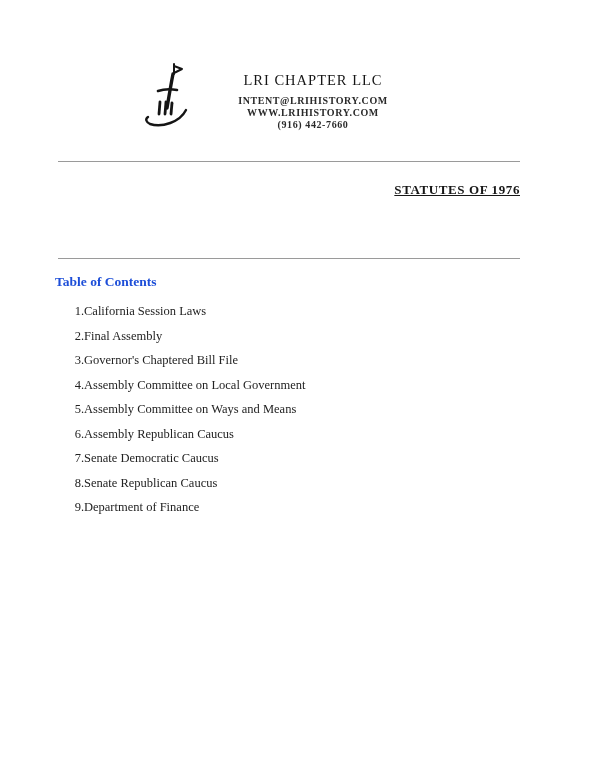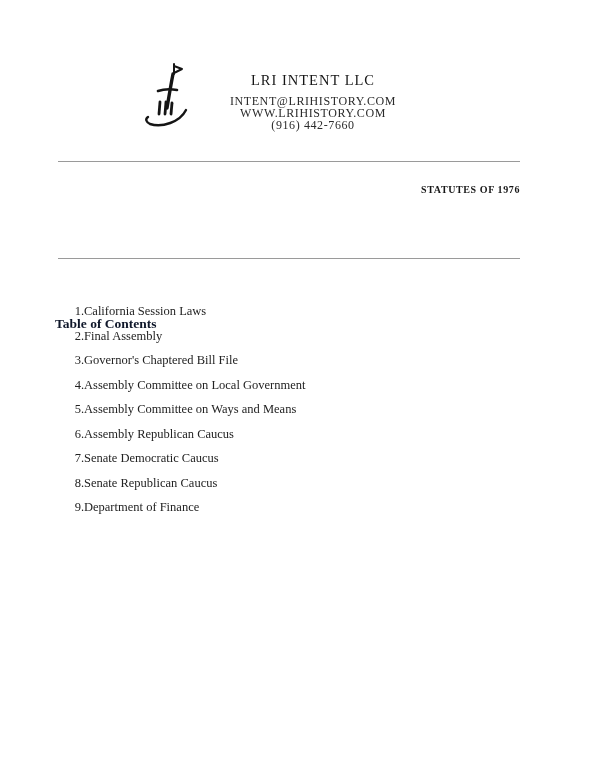--- a/index.html
+++ b/index.html
@@ -37,25 +37,26 @@
     text-align: center;
   }
   .company-name {
     font-size: 14.5px;
     letter-spacing: 1px;
     color: #161616;
     margin-bottom: 6px;
     white-space: nowrap;
   }
   .contact-line {
-    font-size: 12px;
+    font-size: 10px;
     letter-spacing: 0.6px;
     color: #2a2a2a;
     line-height: 12px;
     white-space: nowrap;
+    font-weight: bold;
   }
 
   
   .rule {
     position: absolute;
     left: 58px;
     width: 462px;
     height: 0;
     border-top: 1px solid #9a9a9a;
   }
@@ -63,37 +64,37 @@
   .rule-2 { top: 258px; }
 
   
   .statute-block {
     position: absolute;
     top: 179px;
     right: 80px;
     text-align: right;
   }
   .statute-line {
-    font-size: 10px;
+    font-size: 13px;
     font-weight: bold;
     letter-spacing: 0.6px;
     line-height: 21px;
     color: #161616;
     white-space: pre;
+    text-decoration: underline;
   }
 
   
   .toc-title {
     position: absolute;
     top: 274px;
     left: 55px;
     font-size: 13.5px;
     font-weight: bold;
-    color: #0f172a;
-    margin-top: 42px;
+    color: #1d4ed8;
   }
   .toc-list {
     position: absolute;
     top: 304px;
     left: 68px;
   }
   .toc-item {
     display: flex;
     align-items: baseline;
     height: 24.5px;
@@ -126,21 +127,21 @@
         <path d="M20 33 C26 31 33 31 39 32" stroke-width="2.6"></path>
 
         <path d="M22 44 L21 56" stroke-width="2.8"></path>
         <path d="M28 44 L27 56" stroke-width="2.8"></path>
         <path d="M34 45 L33 56" stroke-width="2.8"></path>
 
         <path d="M48 52 C42 64 24 70 12 66 C8 64 7 61 10 59" stroke-width="2.4"></path>
       </svg>
     </div>
     <div class="header-text">
-      <div class="company-name">LRI INTENT LLC</div>
+      <div class="company-name">LRI CHAPTER LLC</div>
       <div class="contact-line">INTENT@LRIHISTORY.COM</div>
       <div class="contact-line">WWW.LRIHISTORY.COM</div>
       <div class="contact-line">(916) 442-7660</div>
     </div>
   </div>
 
   <div class="rule rule-1"></div>
   <div class="rule rule-2"></div>
 
   <div class="statute-block">

